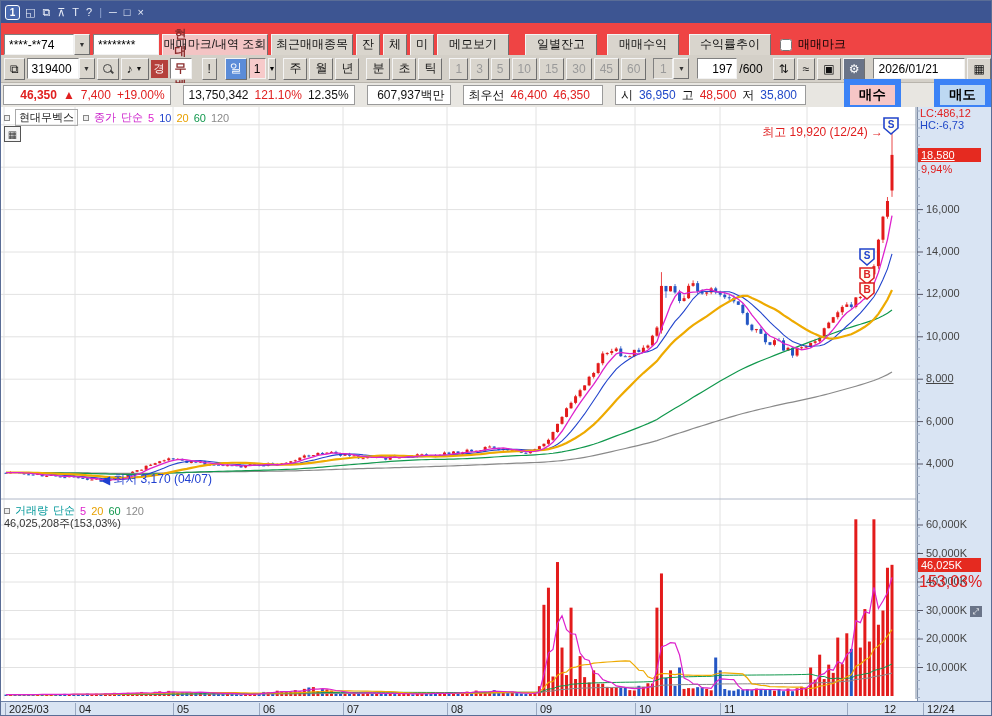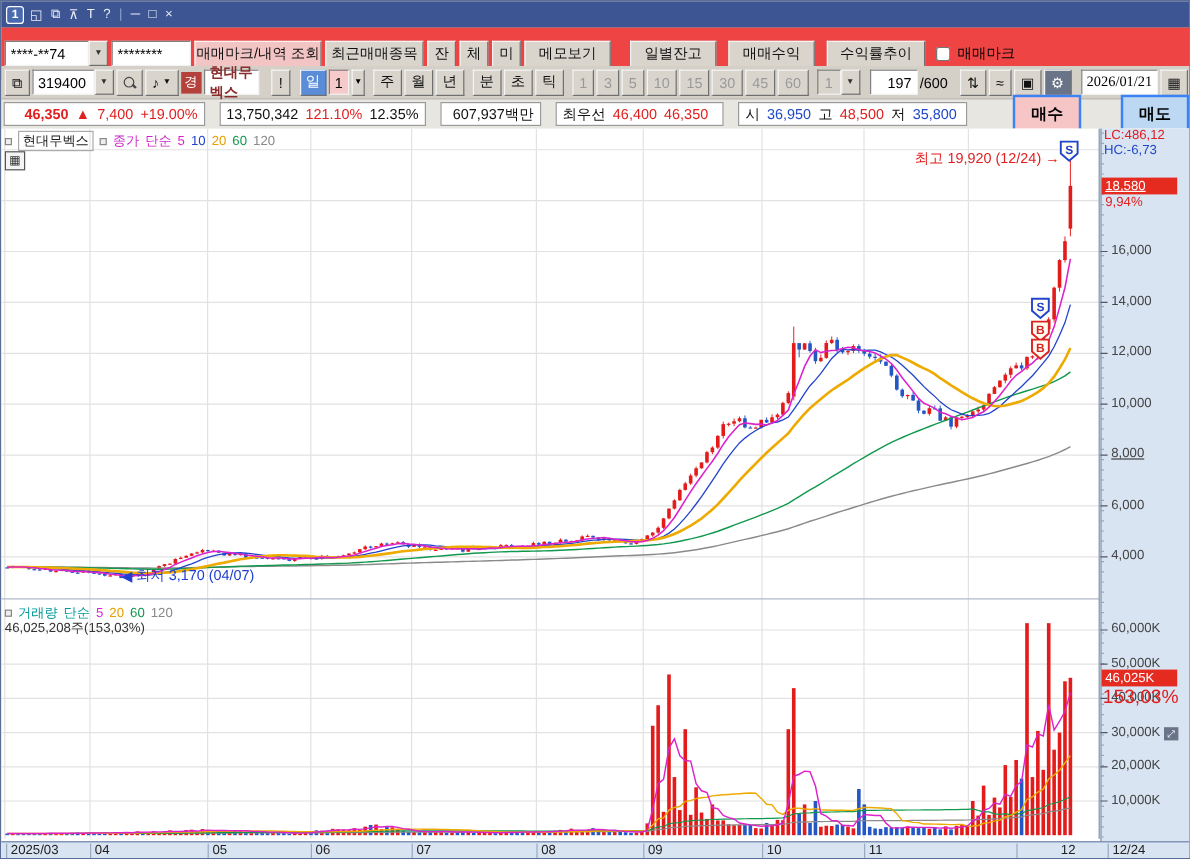--- a/index.html
+++ b/index.html
@@ -38,21 +38,21 @@
   .blue-btn{background:#5b8cd8;color:#fff;width:22px;}
   .pink-box{background:#f7caca;width:22px;justify-content:center;}
   .mag{position:relative;width:10px;height:10px;display:inline-block;}
   .mag:before{content:"";position:absolute;left:0;top:0;width:7px;height:7px;border:1.5px solid #444;border-radius:50%;}
   .mag:after{content:"";position:absolute;left:7px;top:7px;width:4px;height:1.5px;background:#444;transform:rotate(45deg);}
 
   
   .row4{position:absolute;left:0;top:82px;width:992px;height:24px;background:#e8e6e1;display:flex;align-items:center;padding:0 2px;gap:12px;font-size:12px;}
   .qcell{background:#fff;border:1px solid #9a9a9a;height:20px;display:flex;align-items:center;padding:0 5px;gap:6px;white-space:nowrap;}
   .red{color:#e02020;} .blue{color:#2048c8;} .blk{color:#111;}
-  .qbtn{height:32px;border:2px solid #3b82f6;display:flex;align-items:center;justify-content:center;width:58px;font-weight:bold;}
+  .qbtn{height:32px;border:6px solid #3b82f6;display:flex;align-items:center;justify-content:center;width:58px;font-weight:bold;}
   .qbuy{background:#f6c6c6;} .qsell{background:#bdd8f2;}
 
   
   .chart-region{position:absolute;left:0;top:106px;width:992px;height:610px;background:#fff;}
   .axis-panel{position:absolute;left:916px;top:0;width:76px;height:594px;background:#d9e4f3;border-left:1px solid #8090a8;}
   .xstrip{position:absolute;left:0;top:594px;width:992px;height:16px;background:#d9e4f3;border-top:1px solid #6d82a8;}
   .xlabel{position:absolute;top:1px;font-size:11px;color:#222;padding-left:3px;border-left:1px solid #9aa8c0;height:14px;white-space:nowrap;}
   .ylabel{position:absolute;left:6px;font-size:11px;color:#444;white-space:nowrap;}
   svg#chart-svg{position:absolute;left:0;top:0;}
 
@@ -165,21 +165,21 @@
     </span>
     <span class="gap" style="width:4px"></span>
     <input class="inp" style="width: 40px; text-align: right;" value="197">
     <span>/600</span>
     <span class="gap" style="width:6px"></span>
     <button class="btn sm">⇅</button>
     <button class="btn sm">≈</button>
     <button class="btn sm">▣</button>
     <button class="btn sm" style="background:#6a7488;color:#fff">⚙</button>
     <span class="gap" style="width:4px"></span>
-    <input class="inp" style="width: 64px; font-family: Liberation Serif, serif;" value="2026/01/21">
+    <input class="inp" style="width: 92px;" value="2026/01/21">
     <button class="btn sm">▦</button>
   </div>
 
   <div class="row4">
     <div class="qcell" style="width:172px;justify-content:flex-end">
       <span class="red" style="font-weight:bold">46,350</span>
       <span class="red">▲</span>
       <span class="red">7,400</span>
       <span class="red">+19.00%</span>
     </div>

